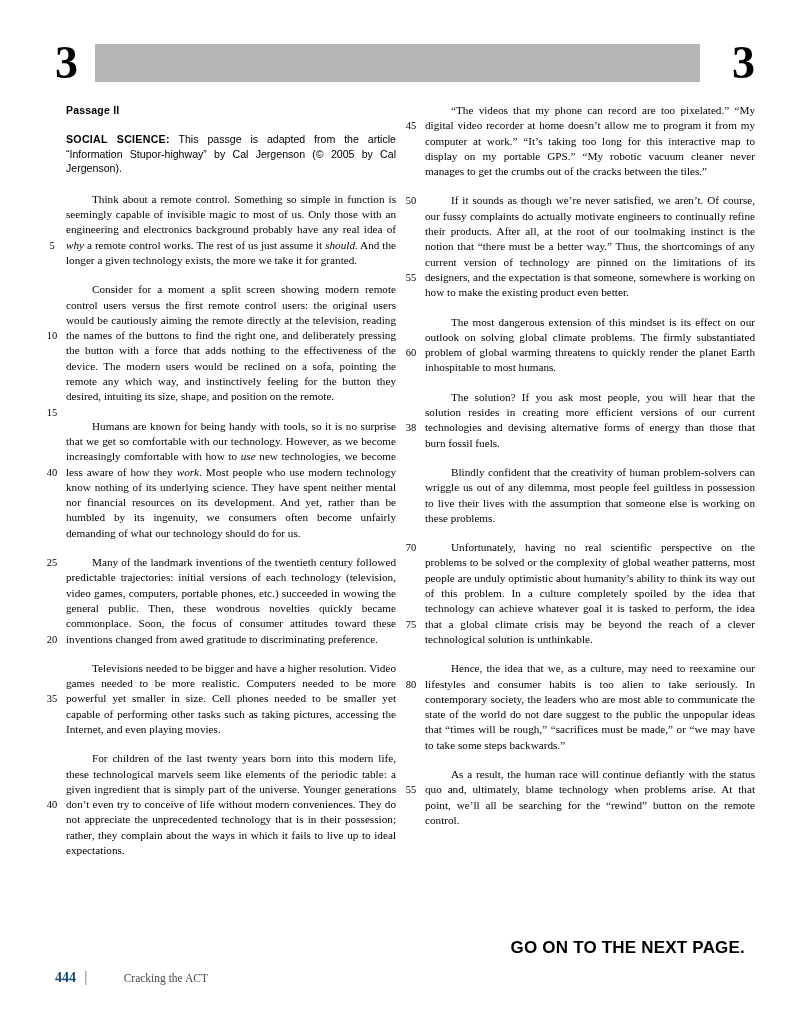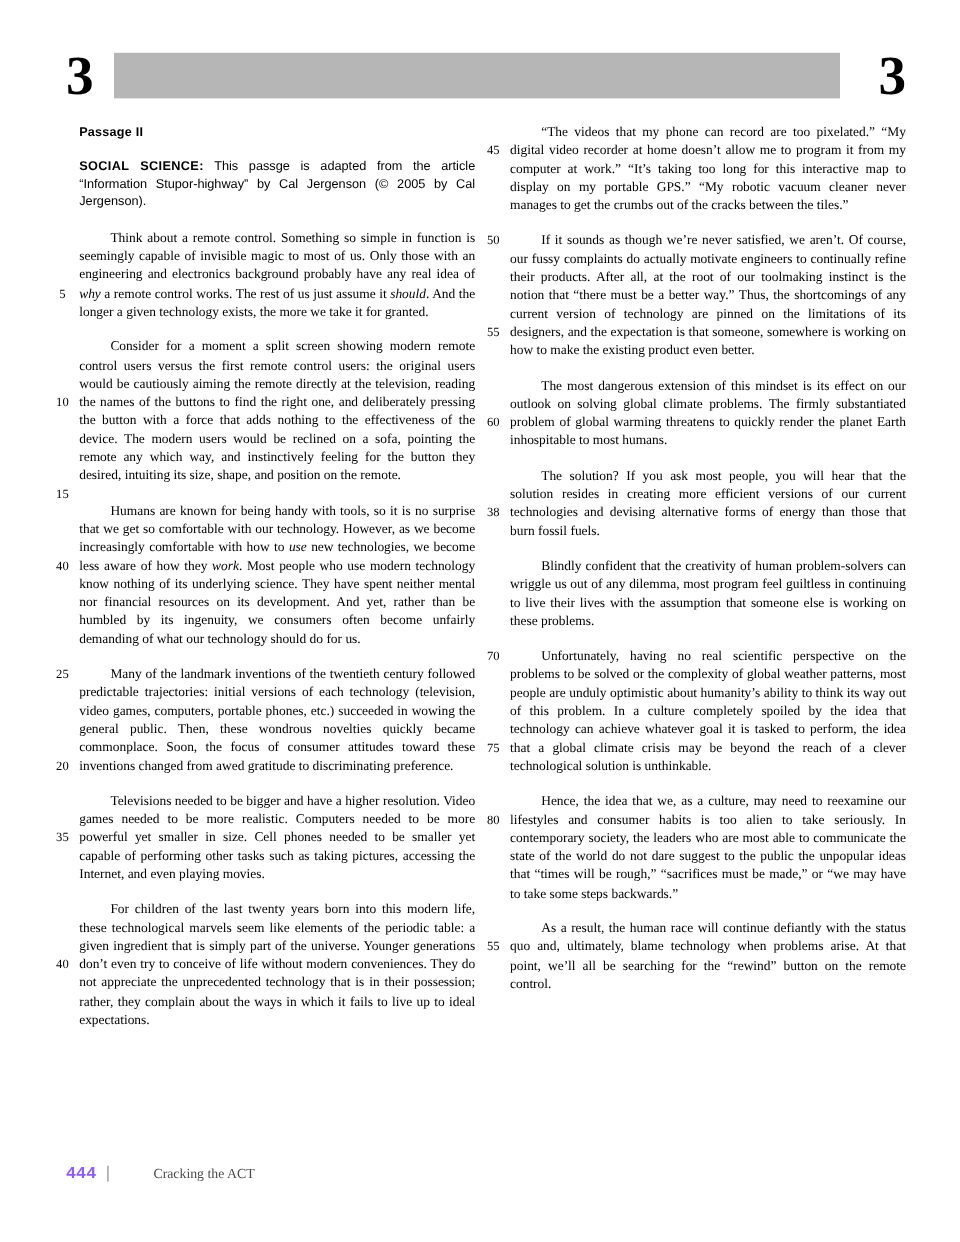--- a/index.html
+++ b/index.html
@@ -117,24 +117,24 @@
   }
   .footer {
     position: absolute;
     left: 55px;
     top: 969px;
     display: flex;
     align-items: baseline;
     gap: 8px;
   }
   .page-num {
-    font-family: Liberation Mono, monospace;
+    font-family: Liberation Serif, serif;
     font-weight: bold;
     font-size: 14px;
-    color: #8b5cf6;
+    color: #0c4a6e;
   }
   .footer-sep {
     color: #9a9a9a;
     font-size: 14px;
     font-family: "Liberation Sans", sans-serif;
   }
   .book-title {
     font-family: "Liberation Serif", serif;
     font-size: 11.5px;
     color: #4a4a4a;
@@ -211,41 +211,42 @@
       <span class="linenum" style="top:30.6px;">60</span>
       <p>The most dangerous extension of this mindset is its effect on our outlook on solving global climate problems. The firmly substantiated problem of global warming threatens to quickly render the planet Earth inhospitable to most humans.</p>
     </div>
 
     <div class="para">
       <span class="linenum" style="top:30.6px;">38</span>
       <p>The solution? If you ask most people, you will hear that the solution resides in creating more efficient versions of our current technologies and devising alternative forms of energy than those that burn fossil fuels.</p>
     </div>
 
     <div class="para">
-      <p>Blindly confident that the creativity of human problem-solvers can wriggle us out of any dilemma, most program feel guiltless in continuing to live their lives with the assumption that someone else is working on these problems.</p>
+      <p>Blindly confident that the creativity of human problem-solvers can wriggle us out of any dilemma, most people feel guiltless in possession to live their lives with the assumption that someone else is working on these problems.</p>
     </div>
 
     <div class="para">
       <span class="linenum" style="top:0px;">70</span>
       <span class="linenum" style="top:76.5px;">75</span>
       <p>Unfortunately, having no real scientific perspective on the problems to be solved or the complexity of global weather patterns, most people are unduly optimistic about humanity’s ability to think its way out of this problem. In a culture completely spoiled by the idea that technology can achieve whatever goal it is tasked to perform, the idea that a global climate crisis may be beyond the reach of a clever technological solution is unthinkable.</p>
     </div>
 
     <div class="para">
       <span class="linenum" style="top:15.3px;">80</span>
       <p>Hence, the idea that we, as a culture, may need to reexamine our lifestyles and consumer habits is too alien to take seriously. In contemporary society, the leaders who are most able to communicate the state of the world do not dare suggest to the public the unpopular ideas that “times will be rough,” “sacrifices must be made,” or “we may have to take some steps backwards.”</p>
     </div>
 
     <div class="para">
       <span class="linenum" style="top:15.3px;">55</span>
       <p>As a result, the human race will continue defiantly with the status quo and, ultimately, blame technology when problems arise. At that point, we’ll all be searching for the “rewind” button on the remote control.</p>
     </div>
 
   </div>
 
+  <div class="go-on">GO ON TO THE NEXT PAGE.</div>
 
   <div class="footer">
     <span class="page-num">444</span>
     <span class="footer-sep">|</span>
     <span class="book-title">Cracking the ACT</span>
   </div>
 
 </div>
 
 </body></html>

